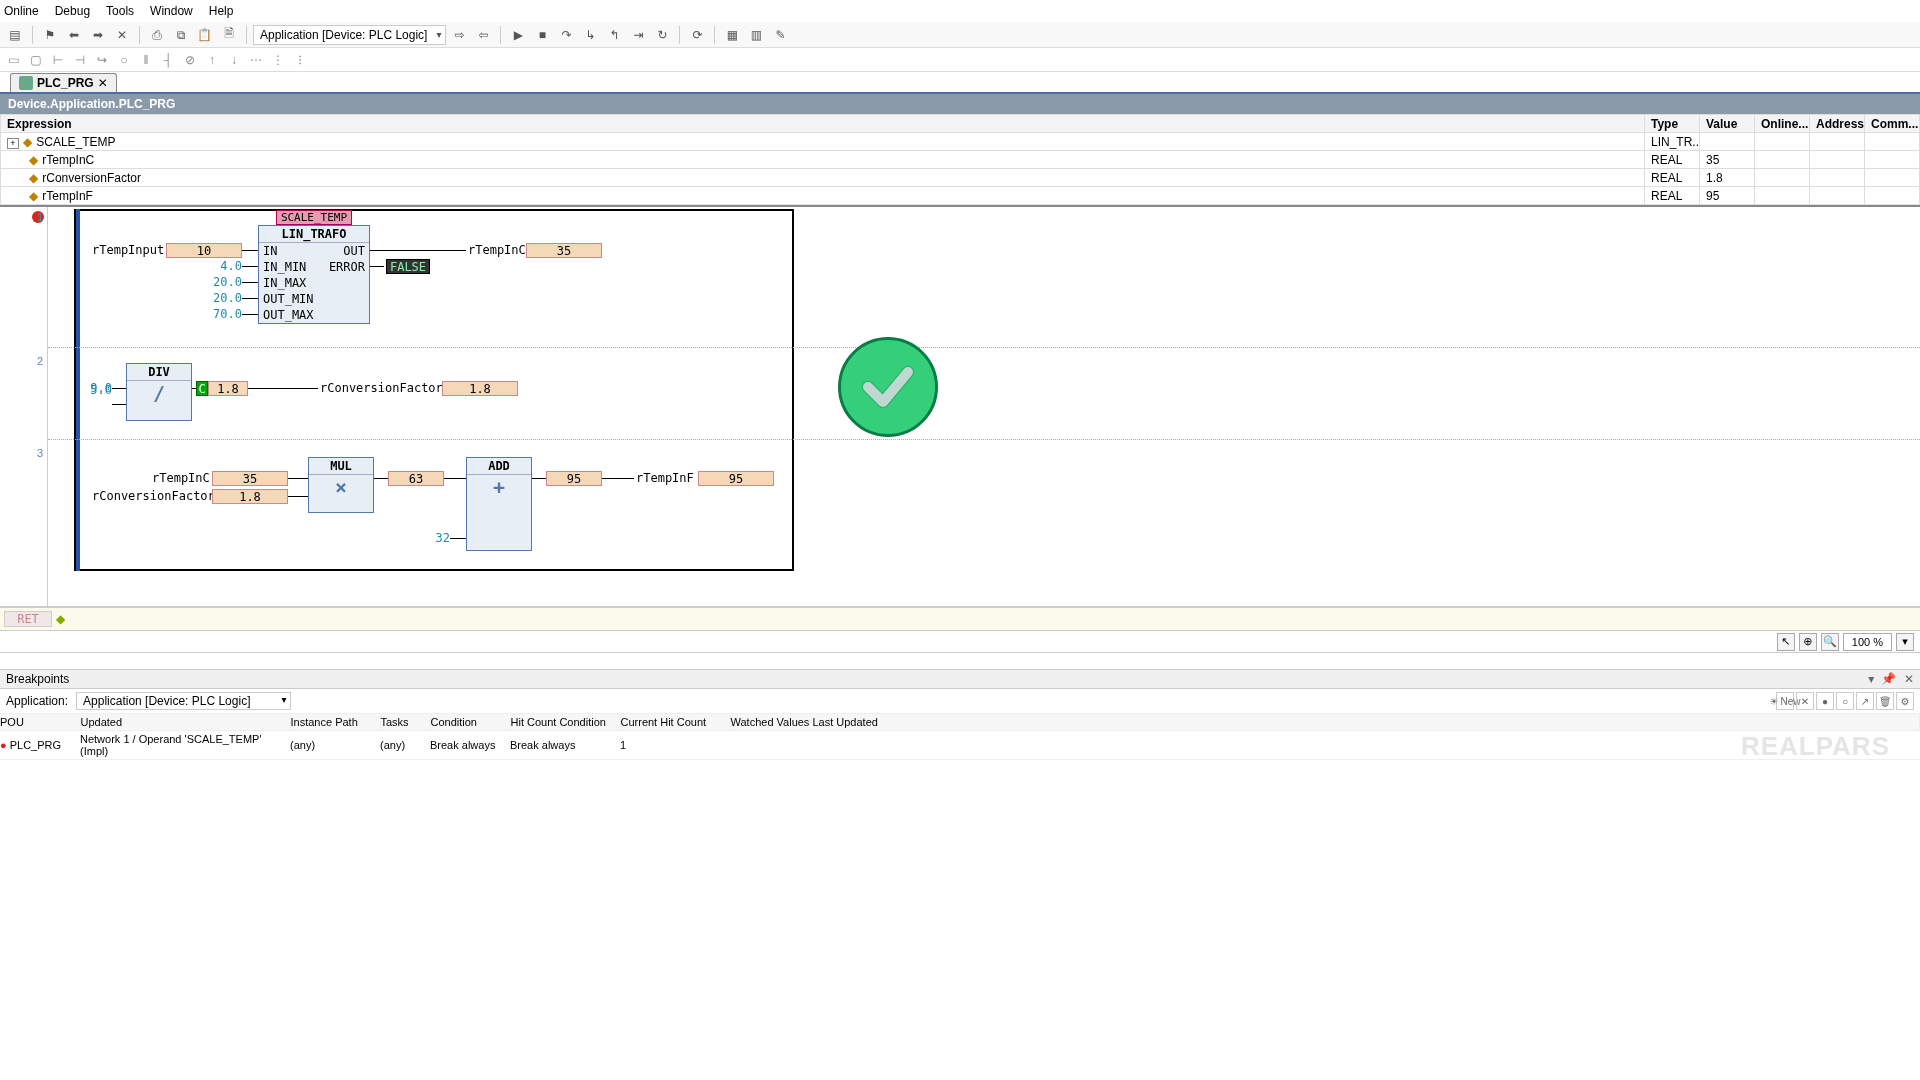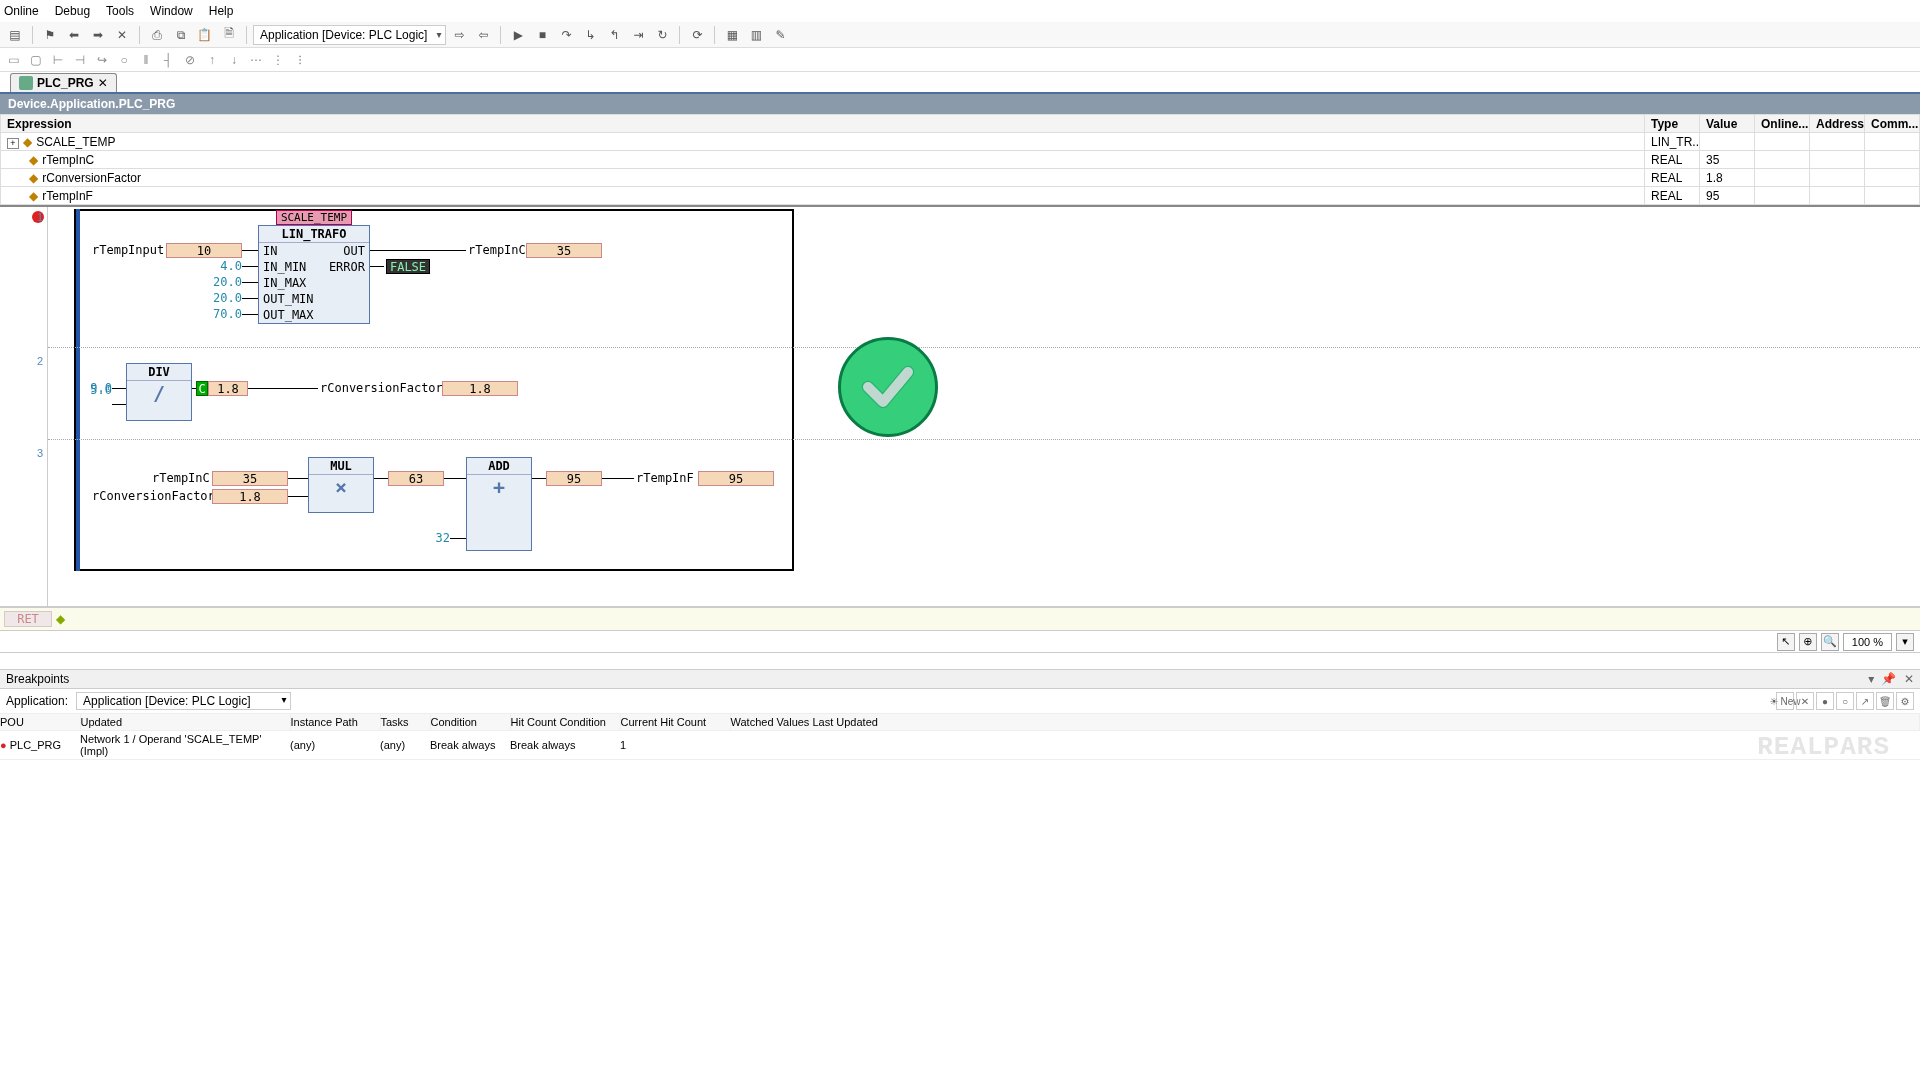--- a/index.html
+++ b/index.html
@@ -82,21 +82,21 @@
 .bp-panel .bp-title .ctrls span { cursor: pointer; margin-left: 4px; color: #666; }
 .bp-panel .bp-app { padding: 3px 6px; display: flex; align-items: center; gap: 8px; border-bottom: 1px solid #eee; }
 .bp-panel .bp-app .combo { border: 1px solid #ccc; padding: 1px 40px 1px 6px; position: relative; }
 .bp-panel .bp-app .combo::after { content: "▾"; position: absolute; right: 4px; font-size: 10px; }
 .bp-panel .bp-tools { margin-left: auto; display: flex; gap: 2px; align-items: center; }
 .bp-panel .bp-tools .tbtn { width: 18px; height: 18px; border: 1px solid #ccc; display: flex; align-items: center; justify-content: center; cursor: pointer; font-size: 10px; color: #666; }
 .bp-panel table { width: 100%; border-collapse: collapse; }
 .bp-panel th, .bp-panel td { border-bottom: 1px solid #eee; padding: 2px 0; font-size: 11px; text-align: left; }
 .bp-panel th { background: #f7f7f7; font-weight: normal; border-right: 1px solid #eee; }
 
-.watermark { position: absolute; right: 30px; bottom: -2px; font-size: 26px; font-weight: 900; color: rgba(150,150,150,0.25); letter-spacing: 1px; pointer-events: none; font-family: Liberation Mono, monospace; }
+.watermark { position: absolute; right: 30px; bottom: -2px; font-size: 26px; font-weight: 900; color: rgba(150,150,150,0.25); letter-spacing: 1px; pointer-events: none; font-family: Liberation Sans, sans-serif; }
 
 </style>
 </head>
 <body>
 
 <div class="menubar">
   <span>Online</span>
   <span>Debug</span>
   <span>Tools</span>
   <span>Window</span>

